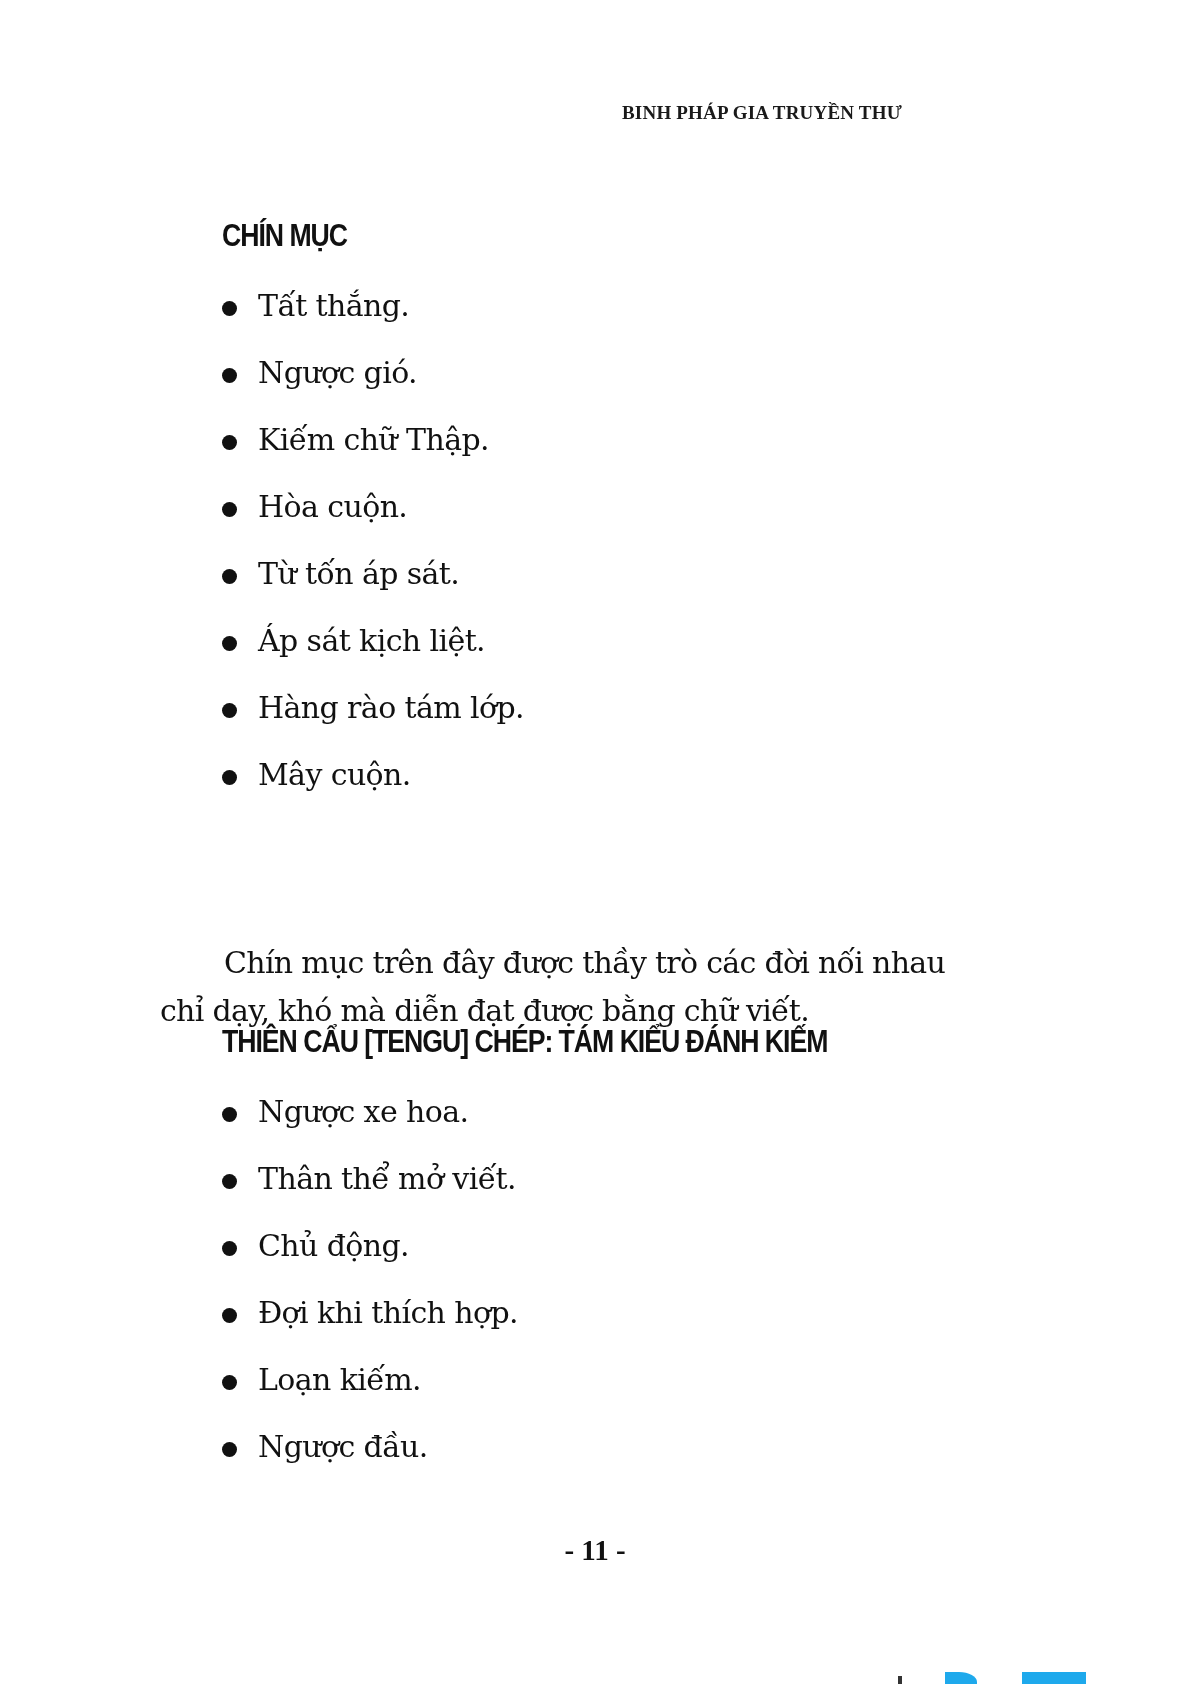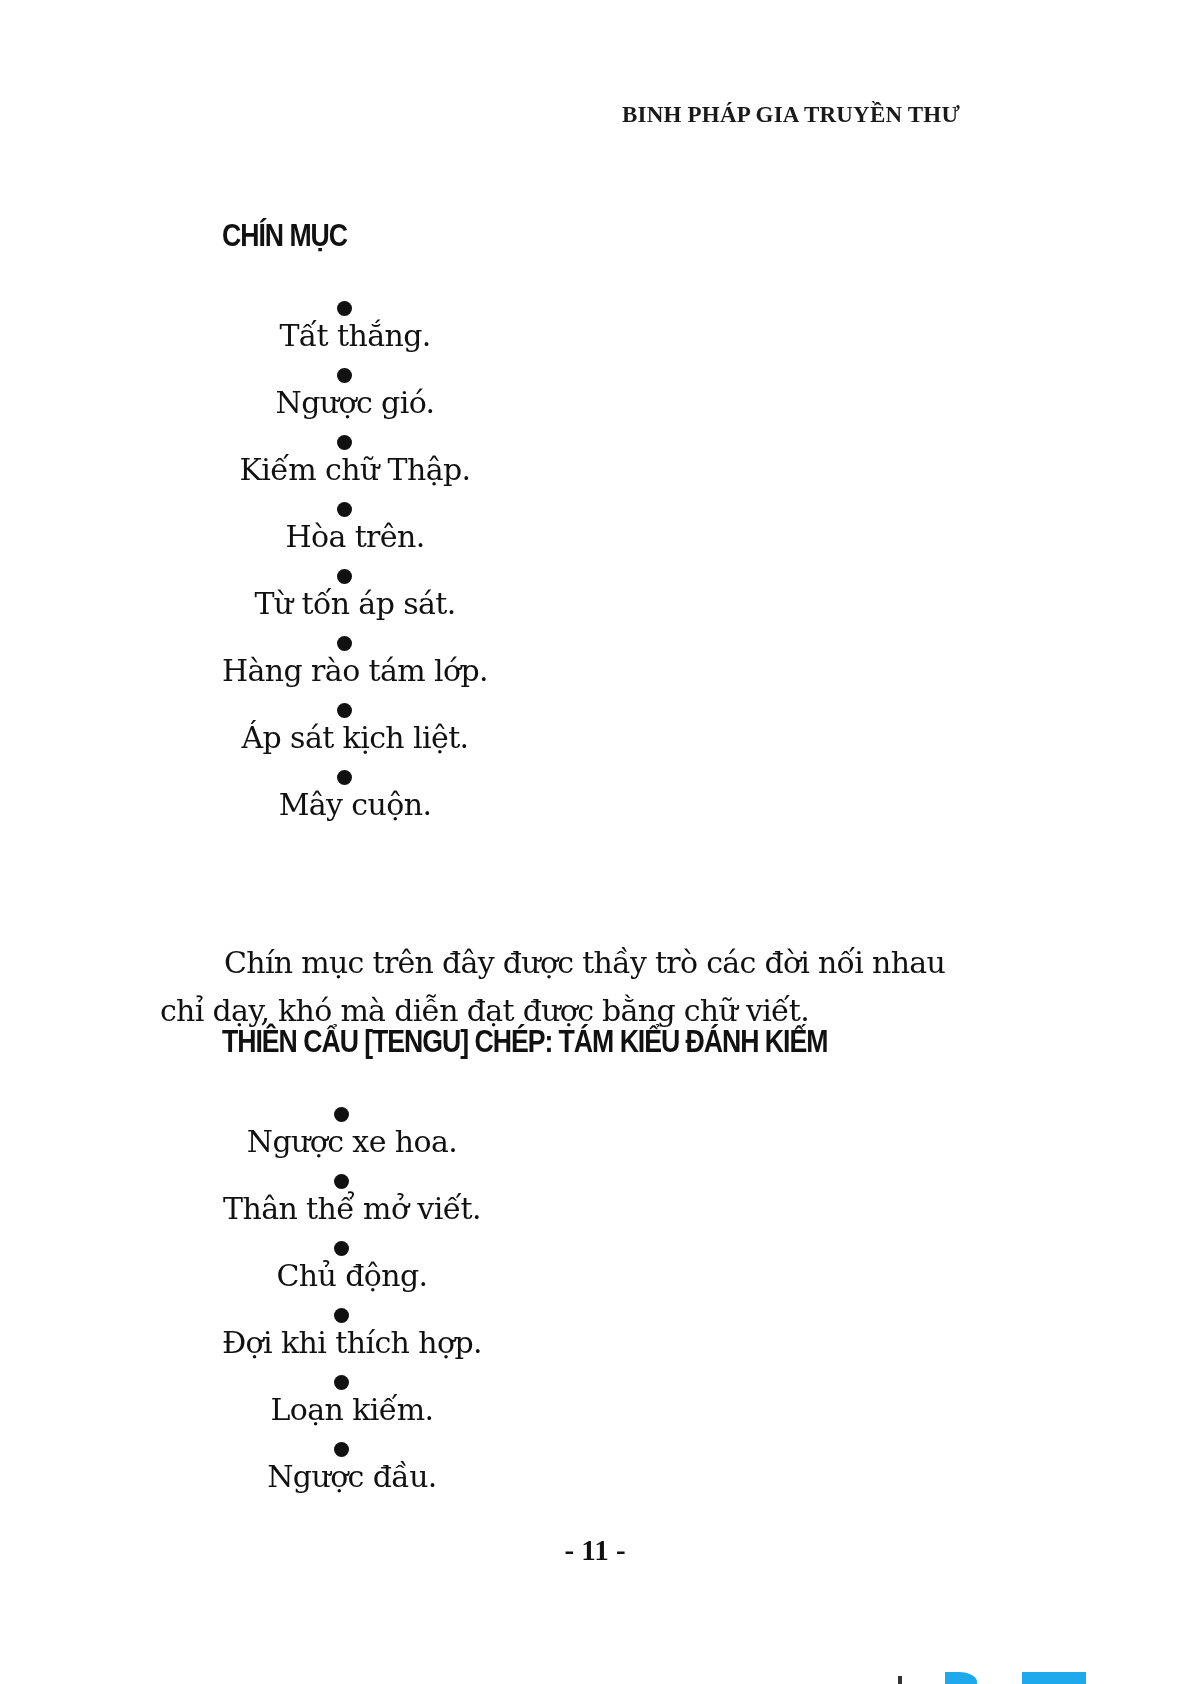--- a/index.html
+++ b/index.html
@@ -13,21 +13,21 @@
       position: relative;
       overflow: hidden;
       color: #111111;
       font-family: "DejaVu Serif", "Liberation Serif", serif;
     }
     .running-header {
       position: absolute;
       top: 102px;
       left: 622px;
       font-family: "Liberation Serif", "DejaVu Serif", serif;
-      font-size: 23px;
+      font-size: 19px;
       font-weight: bold;
       letter-spacing: 0.2px;
       color: #1a1a1a;
       white-space: nowrap;
     }
     .section-heading {
       position: absolute;
       left: 222px;
       font-family: "Liberation Sans", "DejaVu Sans", sans-serif;
       font-weight: bold;
@@ -46,23 +46,22 @@
       left: 222px;
       margin: 0;
       padding: 0;
       list-style: none;
     }
     .list-1 { top: 286px; }
     .list-2 { top: 1092px; }
     .bullet-item {
       height: 67px;
       display: flex;
-      align-items: center;
+      align-items: flex-start;
       white-space: nowrap;
-      flex-direction: column;
     }
     .bullet-dot {
       width: 15px;
       height: 15px;
       border-radius: 50%;
       background: #111111;
       margin-top: 15px;
       margin-right: 21px;
       flex: 0 0 auto;
     }
@@ -132,33 +131,33 @@
   <li class="bullet-item">
       <span class="bullet-dot"></span>
       <span class="bullet-text">Ngược gió.</span>
     </li>
   <li class="bullet-item">
       <span class="bullet-dot"></span>
       <span class="bullet-text">Kiếm chữ Thập.</span>
     </li>
   <li class="bullet-item">
       <span class="bullet-dot"></span>
-      <span class="bullet-text">Hòa trên.</span>
+      <span class="bullet-text">Hòa cuộn.</span>
     </li>
   <li class="bullet-item">
       <span class="bullet-dot"></span>
       <span class="bullet-text">Từ tốn áp sát.</span>
     </li>
   <li class="bullet-item">
       <span class="bullet-dot"></span>
-      <span class="bullet-text">Hàng rào tám lớp.</span>
+      <span class="bullet-text">Áp sát kịch liệt.</span>
     </li>
   <li class="bullet-item">
       <span class="bullet-dot"></span>
-      <span class="bullet-text">Áp sát kịch liệt.</span>
+      <span class="bullet-text">Hàng rào tám lớp.</span>
     </li>
   <li class="bullet-item">
       <span class="bullet-dot"></span>
       <span class="bullet-text">Mây cuộn.</span>
     </li>
 </ul>
 
 <p class="paragraph">Chín mục trên đây được thầy trò các đời nối nhau chỉ dạy, khó mà diễn đạt được bằng chữ viết.</p>
 
 <div class="section-heading heading-2">THIÊN CẨU [TENGU] CHÉP: TÁM KIỂU ĐÁNH KIẾM</div>

